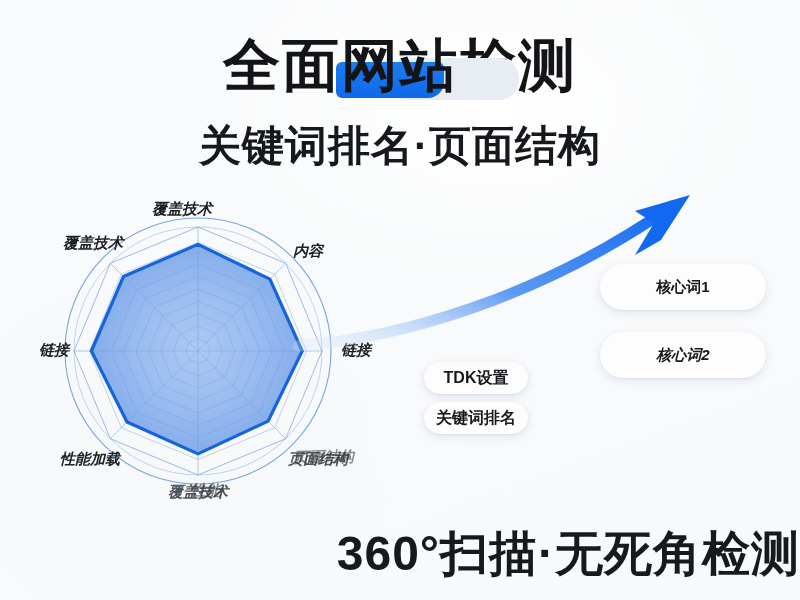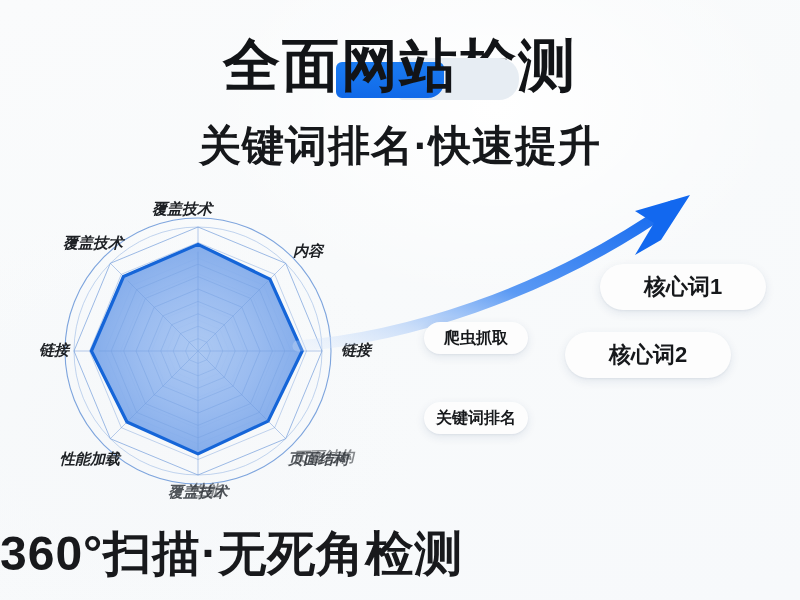--- a/index.html
+++ b/index.html
@@ -81,21 +81,21 @@
     color: #16181b;
     z-index: 6;
     white-space: nowrap;
   }
 
   .bottom-title {
     position: absolute;
     left: 0;
     top: 522px;
     width: 800px;
-    text-align: left;
+    text-align: right;
     font-size: 48px;
     font-weight: 700;
     letter-spacing: 1px;
     color: #18191c;
     z-index: 6;
     white-space: nowrap;
   }
 
   
   #radar-wrap {
@@ -149,32 +149,32 @@
     justify-content: center;
     background: #fdfdfd;
     border-radius: 999px;
     color: #16181b;
     font-weight: 700;
     white-space: nowrap;
     box-shadow: 0 3px 10px rgba(30,60,110,.10), 0 1px 2px rgba(30,60,110,.06);
     z-index: 7;
   }
   .pill.small { font-size: 16px; }
-  .pill.big   { font-size: 22px; }
+  .pill.big   { font-size: 15px; }
 </style>
 </head>
 <body>
 
 <div id="stage">
 
   <div class="main-title">
     <span>全面</span><span class="hl-wrap"><span class="hl-grey"></span><span class="hl-blue"></span><span class="hl-text">网站</span></span><span>检测</span>
   </div>
 
-  <div class="sub-title">关键词排名·快速提升</div>
+  <div class="sub-title">关键词排名·页面结构</div>
 
   <div id="radar-wrap">
     <svg id="radar-svg" width="380" height="330" viewBox="0 0 380 330">
       <defs>
         <radialGradient id="radarFill" cx="50%" cy="50%" r="50%">
           <stop offset="0%" stop-color="#a7c5f2" stop-opacity="0.92"></stop>
           <stop offset="55%" stop-color="#93b7ef" stop-opacity="0.92"></stop>
           <stop offset="100%" stop-color="#7fa9ea" stop-opacity="0.95"></stop>
         </radialGradient>
         <linearGradient id="ringGrad" x1="0" y1="0" x2="0" y2="1">
@@ -247,21 +247,21 @@
         <stop offset="0%" stop-color="#dbe8fb" stop-opacity="0.25"></stop>
         <stop offset="22%" stop-color="#b9d3f8" stop-opacity="0.75"></stop>
         <stop offset="48%" stop-color="#5b9af4"></stop>
         <stop offset="100%" stop-color="#1268ef"></stop>
       </linearGradient>
     </defs>
     <path d="M 8 168 C 110 160, 250 120, 382 28" stroke="url(#arrowGrad)" stroke-width="11" fill="none" stroke-linecap="round"></path>
     <path d="M 400 17 L 345 33 L 364 45 L 345 77 L 371 62 Z" fill="#1268ef"></path>
   </svg>
 
-  <div class="pill small" style="left:424px; top:322px; width:104px; height:32px;">爬虫抓取</div>
+  <div class="pill small" style="left:424px; top:362px; width:104px; height:32px;">TDK设置</div>
   <div class="pill small" style="left:424px; top:402px; width:104px; height:32px;">关键词排名</div>
 
   <div class="pill big" style="left:600px; top:264px; width:166px; height:46px;">核心词1</div>
-  <div class="pill big" style="left:565px; top:332px; width:166px; height:46px;">核心词2</div>
+  <div class="pill big" style="left:600px; top:332px; width:166px; height:46px;font-style:italic;">核心词2</div>
 
   <div class="bottom-title">360°扫描·无死角检测</div>
 
 </div>
 
 </body></html>

